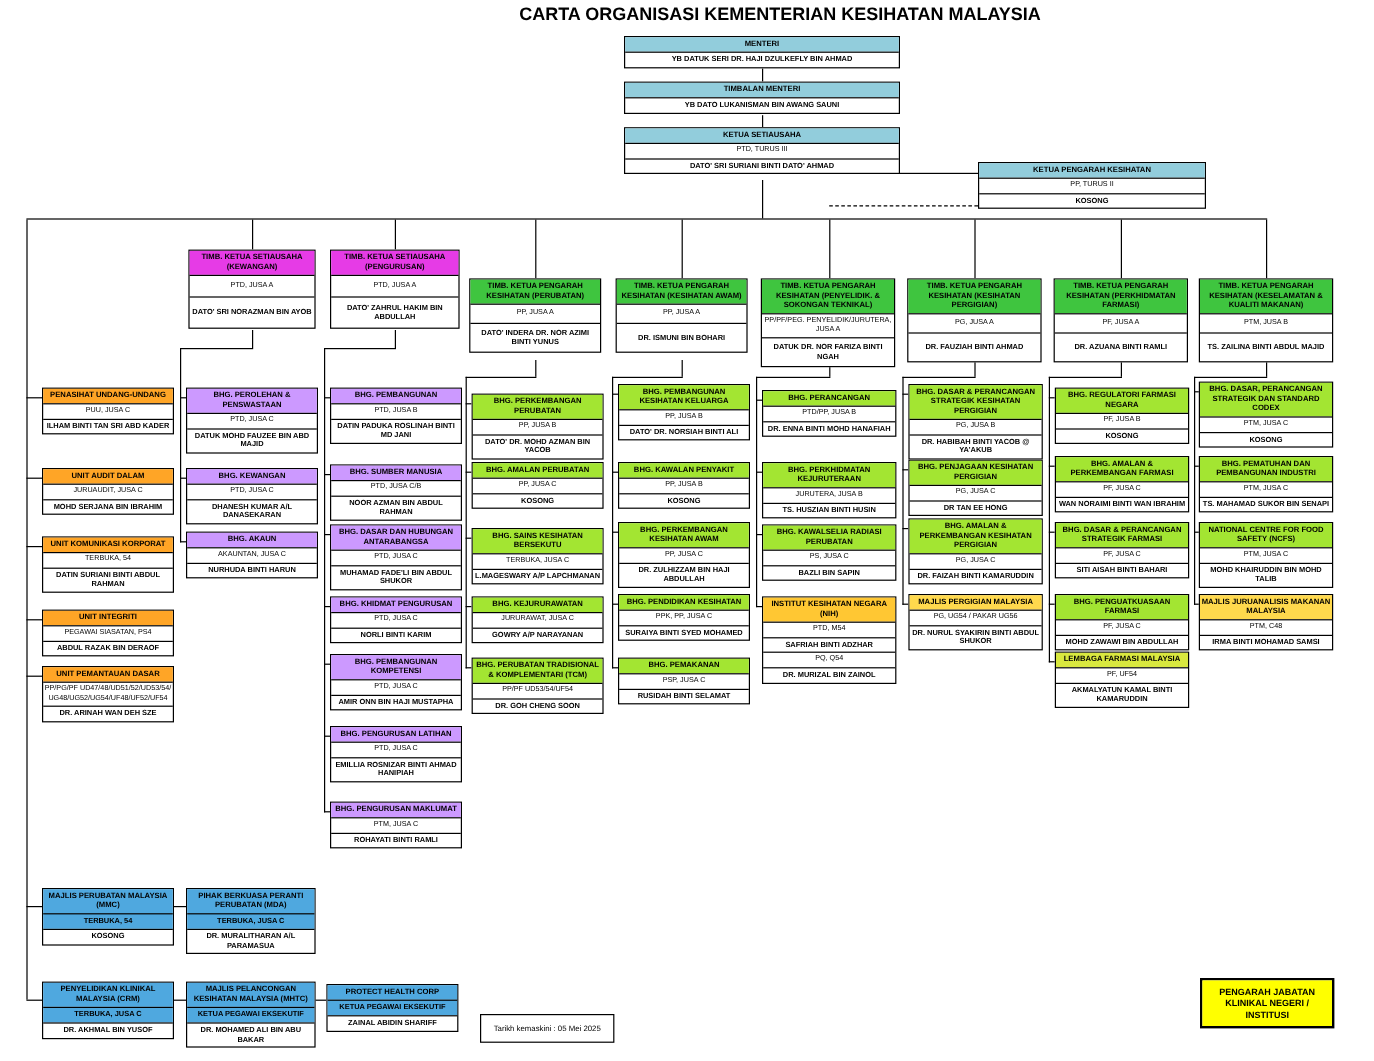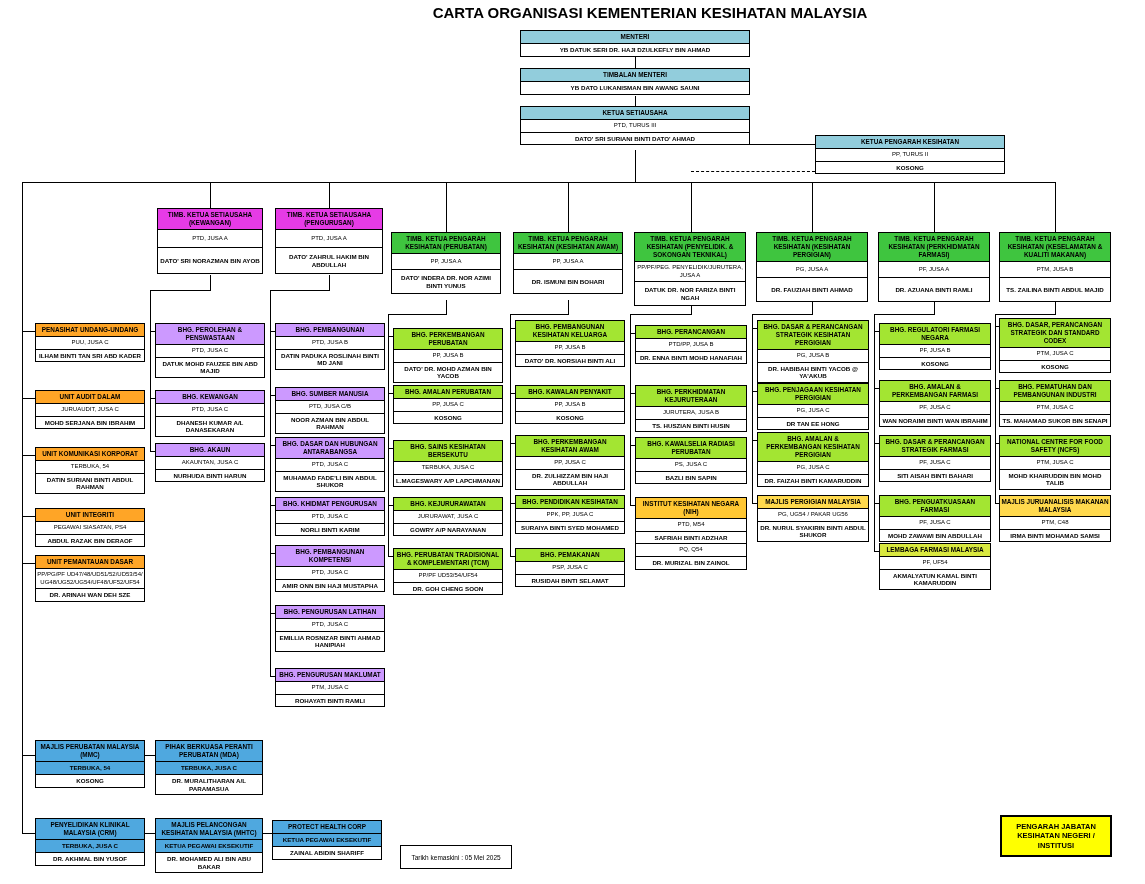--- a/index.html
+++ b/index.html
@@ -399,19 +399,19 @@
         <div class="cell head" style="background: rgb(79, 168, 223);">MAJLIS PELANCONGAN KESIHATAN MALAYSIA (MHTC)</div>
         <div class="cell bold" style="background: rgb(79, 168, 223);">KETUA PEGAWAI EKSEKUTIF</div>
         <div class="cell bold">DR. MOHAMED ALI BIN ABU BAKAR</div>
       </div>
       <div class="box" style="left: 272px; top: 820px; width: 110px;">
         <div class="cell head" style="background: rgb(79, 168, 223);">PROTECT HEALTH  CORP</div>
         <div class="cell bold" style="background: rgb(79, 168, 223);">KETUA PEGAWAI EKSEKUTIF</div>
         <div class="cell bold">ZAINAL ABIDIN SHARIFF</div>
       </div>
       <div class="box" style="left: 1000px; top: 815px; width: 112px; border-width: 2px;">
-        <div class="cell head single" style="background: rgb(255, 255, 0);">PENGARAH JABATAN KESIHATAN NEGERI / INSTITUSI</div>
+        <div class="cell head single" style="background: rgb(255, 255, 0);">PENGARAH JABATAN KLINIKAL NEGERI / INSTITUSI</div>
       </div>
     </div>
   <div id="date-box">
     <span>Tarikh kemaskini : 05 Mei 2025</span>
   </div>
 </div>
 
 </body></html>

